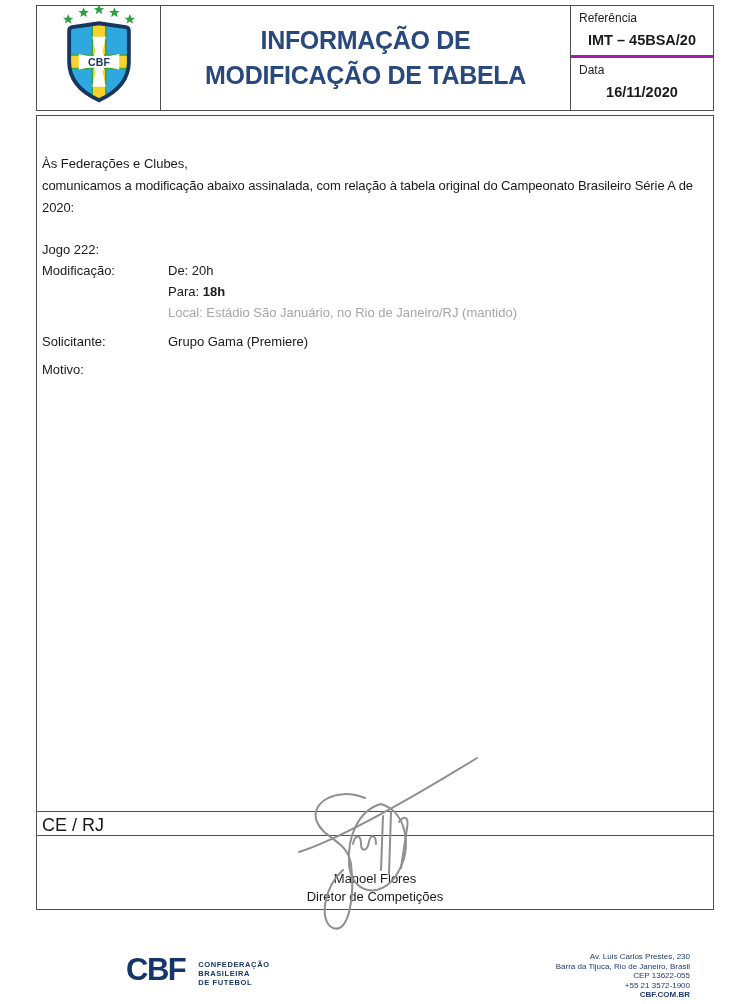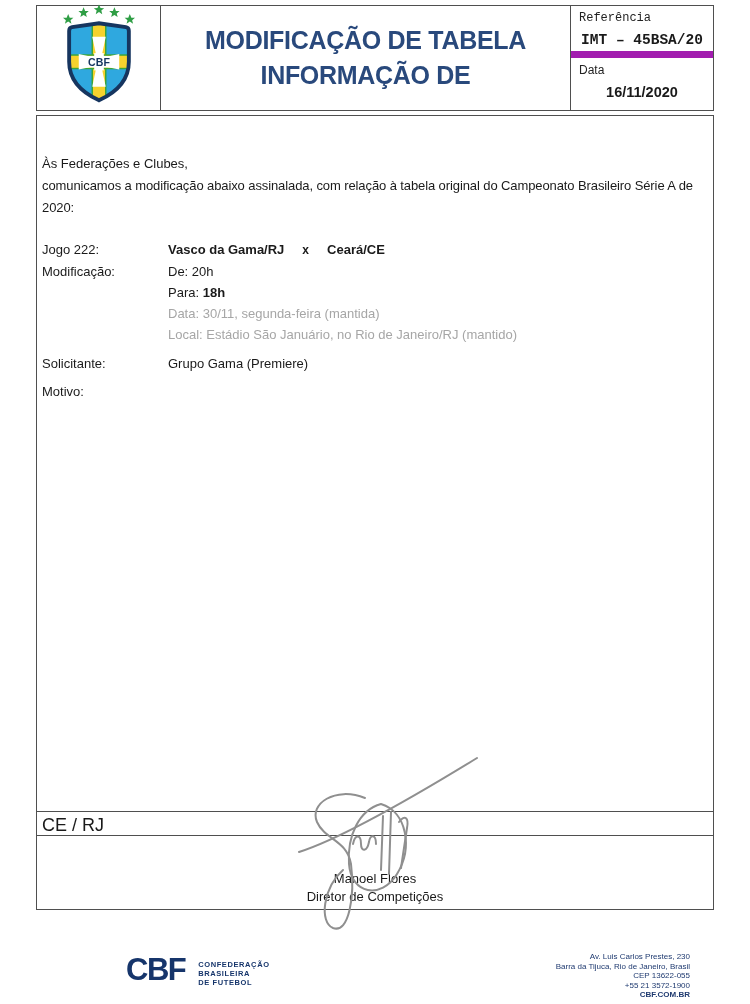--- a/index.html
+++ b/index.html
@@ -19,21 +19,21 @@
   }
   .hdr-title-cell {
     flex:1; border-right:1px solid #4f4f4f; box-sizing:border-box;
     display:flex; flex-direction:column; align-items:center; justify-content:center; gap:7px;
   }
   .title-line {
     font-weight:bold; font-size:25px; line-height:1.1; letter-spacing:-0.3px;
     color:#29497c;
   }
   .hdr-meta-cell { width:142px; flex:0 0 142px; display:flex; flex-direction:column; box-sizing:border-box; }
-  .meta-ref  { height:52px; border-bottom:7px solid #a21caf; box-sizing:border-box; padding:5px 8px 0 8px;font-family:Liberation Mono, monospace; }
+  .meta-ref  { height:52px; border-bottom:3px solid #a21caf; box-sizing:border-box; padding:5px 8px 0 8px; }
   .meta-date { flex:1; padding:5px 8px 0 8px; }
   .meta-label { font-size:12px; color:#222; }
   .meta-value { font-weight:bold; font-size:14.5px; text-align:center; margin-top:7px; white-space:nowrap; }
 
   
   .doc-table {
     position:absolute; left:36px; top:115px; width:678px;
     border:1px solid #4f4f4f; box-sizing:border-box; background:#fff;
   }
   .cell-main {
@@ -119,22 +119,22 @@
             <rect x="45" y="51" width="10" height="18"></rect>
             <rect x="33" y="54" width="34" height="12"></rect>
           </g>
           <text x="50" y="64" font-size="11" font-weight="bold" fill="#16355f" text-anchor="middle" font-family="Liberation Sans, sans-serif">CBF</text>
           <path d="M22 24 L50 20 L78 24 Q81 24.5 81 28 L81 60 Q81 86 50 100 Q19 86 19 60 L19 28 Q19 24.5 22 24 Z" fill="none" stroke="#16355f" stroke-width="4"></path>
         </svg>
       </span>
     </div>
 
     <div class="hdr-title-cell">
+      <div class="title-line">INFORMAÇÃO DE</div>
       <div class="title-line">MODIFICAÇÃO DE TABELA</div>
-      <div class="title-line">INFORMAÇÃO DE</div>
     </div>
 
     <div class="hdr-meta-cell">
       <div class="meta-ref">
         <div class="meta-label">Referência</div>
         <div class="meta-value">IMT – 45BSA/20</div>
       </div>
       <div class="meta-date">
         <div class="meta-label">Data</div>
         <div class="meta-value">16/11/2020</div>
@@ -143,31 +143,27 @@
   </div>
 
   <div class="doc-table">
 
     <div class="cell-main">
       <div>Às Federações e Clubes,</div>
       <div class="intro-par">comunicamos a modificação abaixo assinalada, com relação à tabela original do Campeonato Brasileiro Série A de 2020:</div>
 
       <div class="field-row row-game">
         <div class="field-label">Jogo 222:</div>
-        <div class="field-value bold">
-          <span>Vasco da Gama/RJ</span><span class="vs-sep">x</span><span>Ceará/CE</span>
-        </div>
       </div>
 
       <div class="field-row">
         <div class="field-label">Modificação:</div>
         <div class="field-value">
           <div>De: 20h</div>
           <div><span>Para: </span><span class="bold">18h</span></div>
-          <div class="muted">Data: 30/11, segunda-feira (mantida)</div>
           <div class="muted">Local: Estádio São Januário, no Rio de Janeiro/RJ (mantido)</div>
         </div>
       </div>
 
       <div class="field-row row-solic">
         <div class="field-label">Solicitante:</div>
         <div class="field-value">Grupo Gama (Premiere)</div>
       </div>
 
       <div class="field-row row-motivo">

